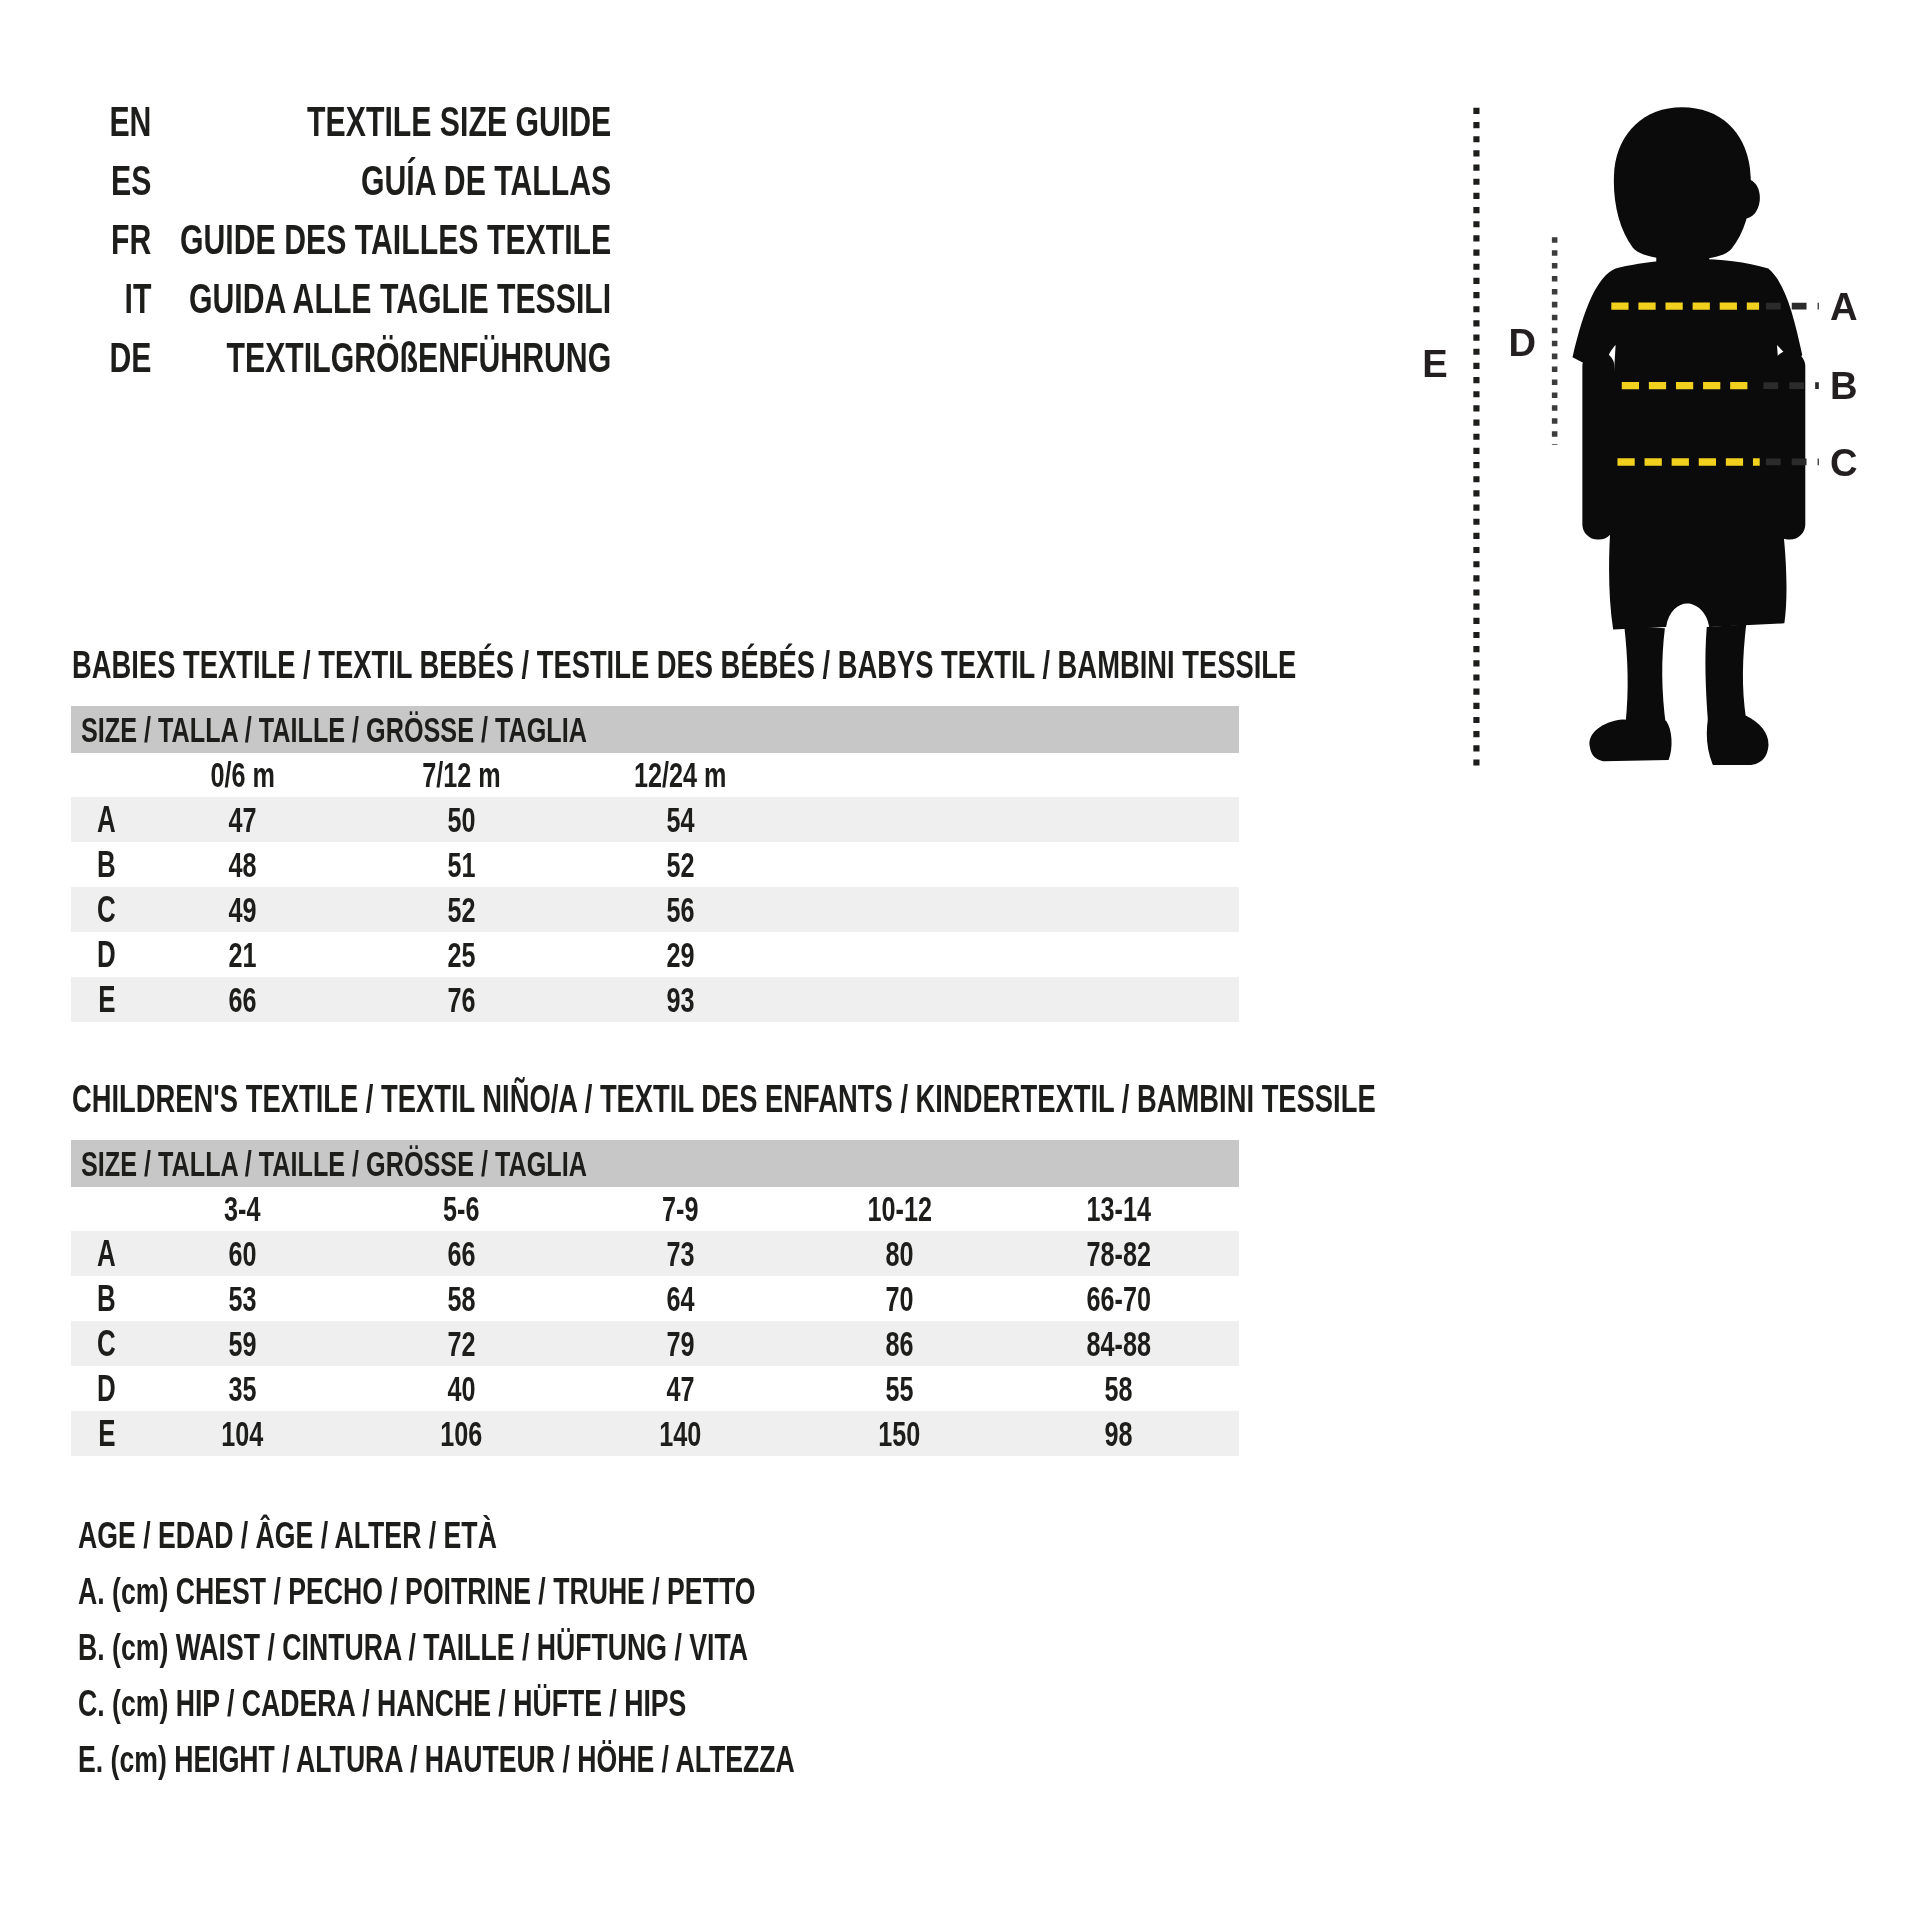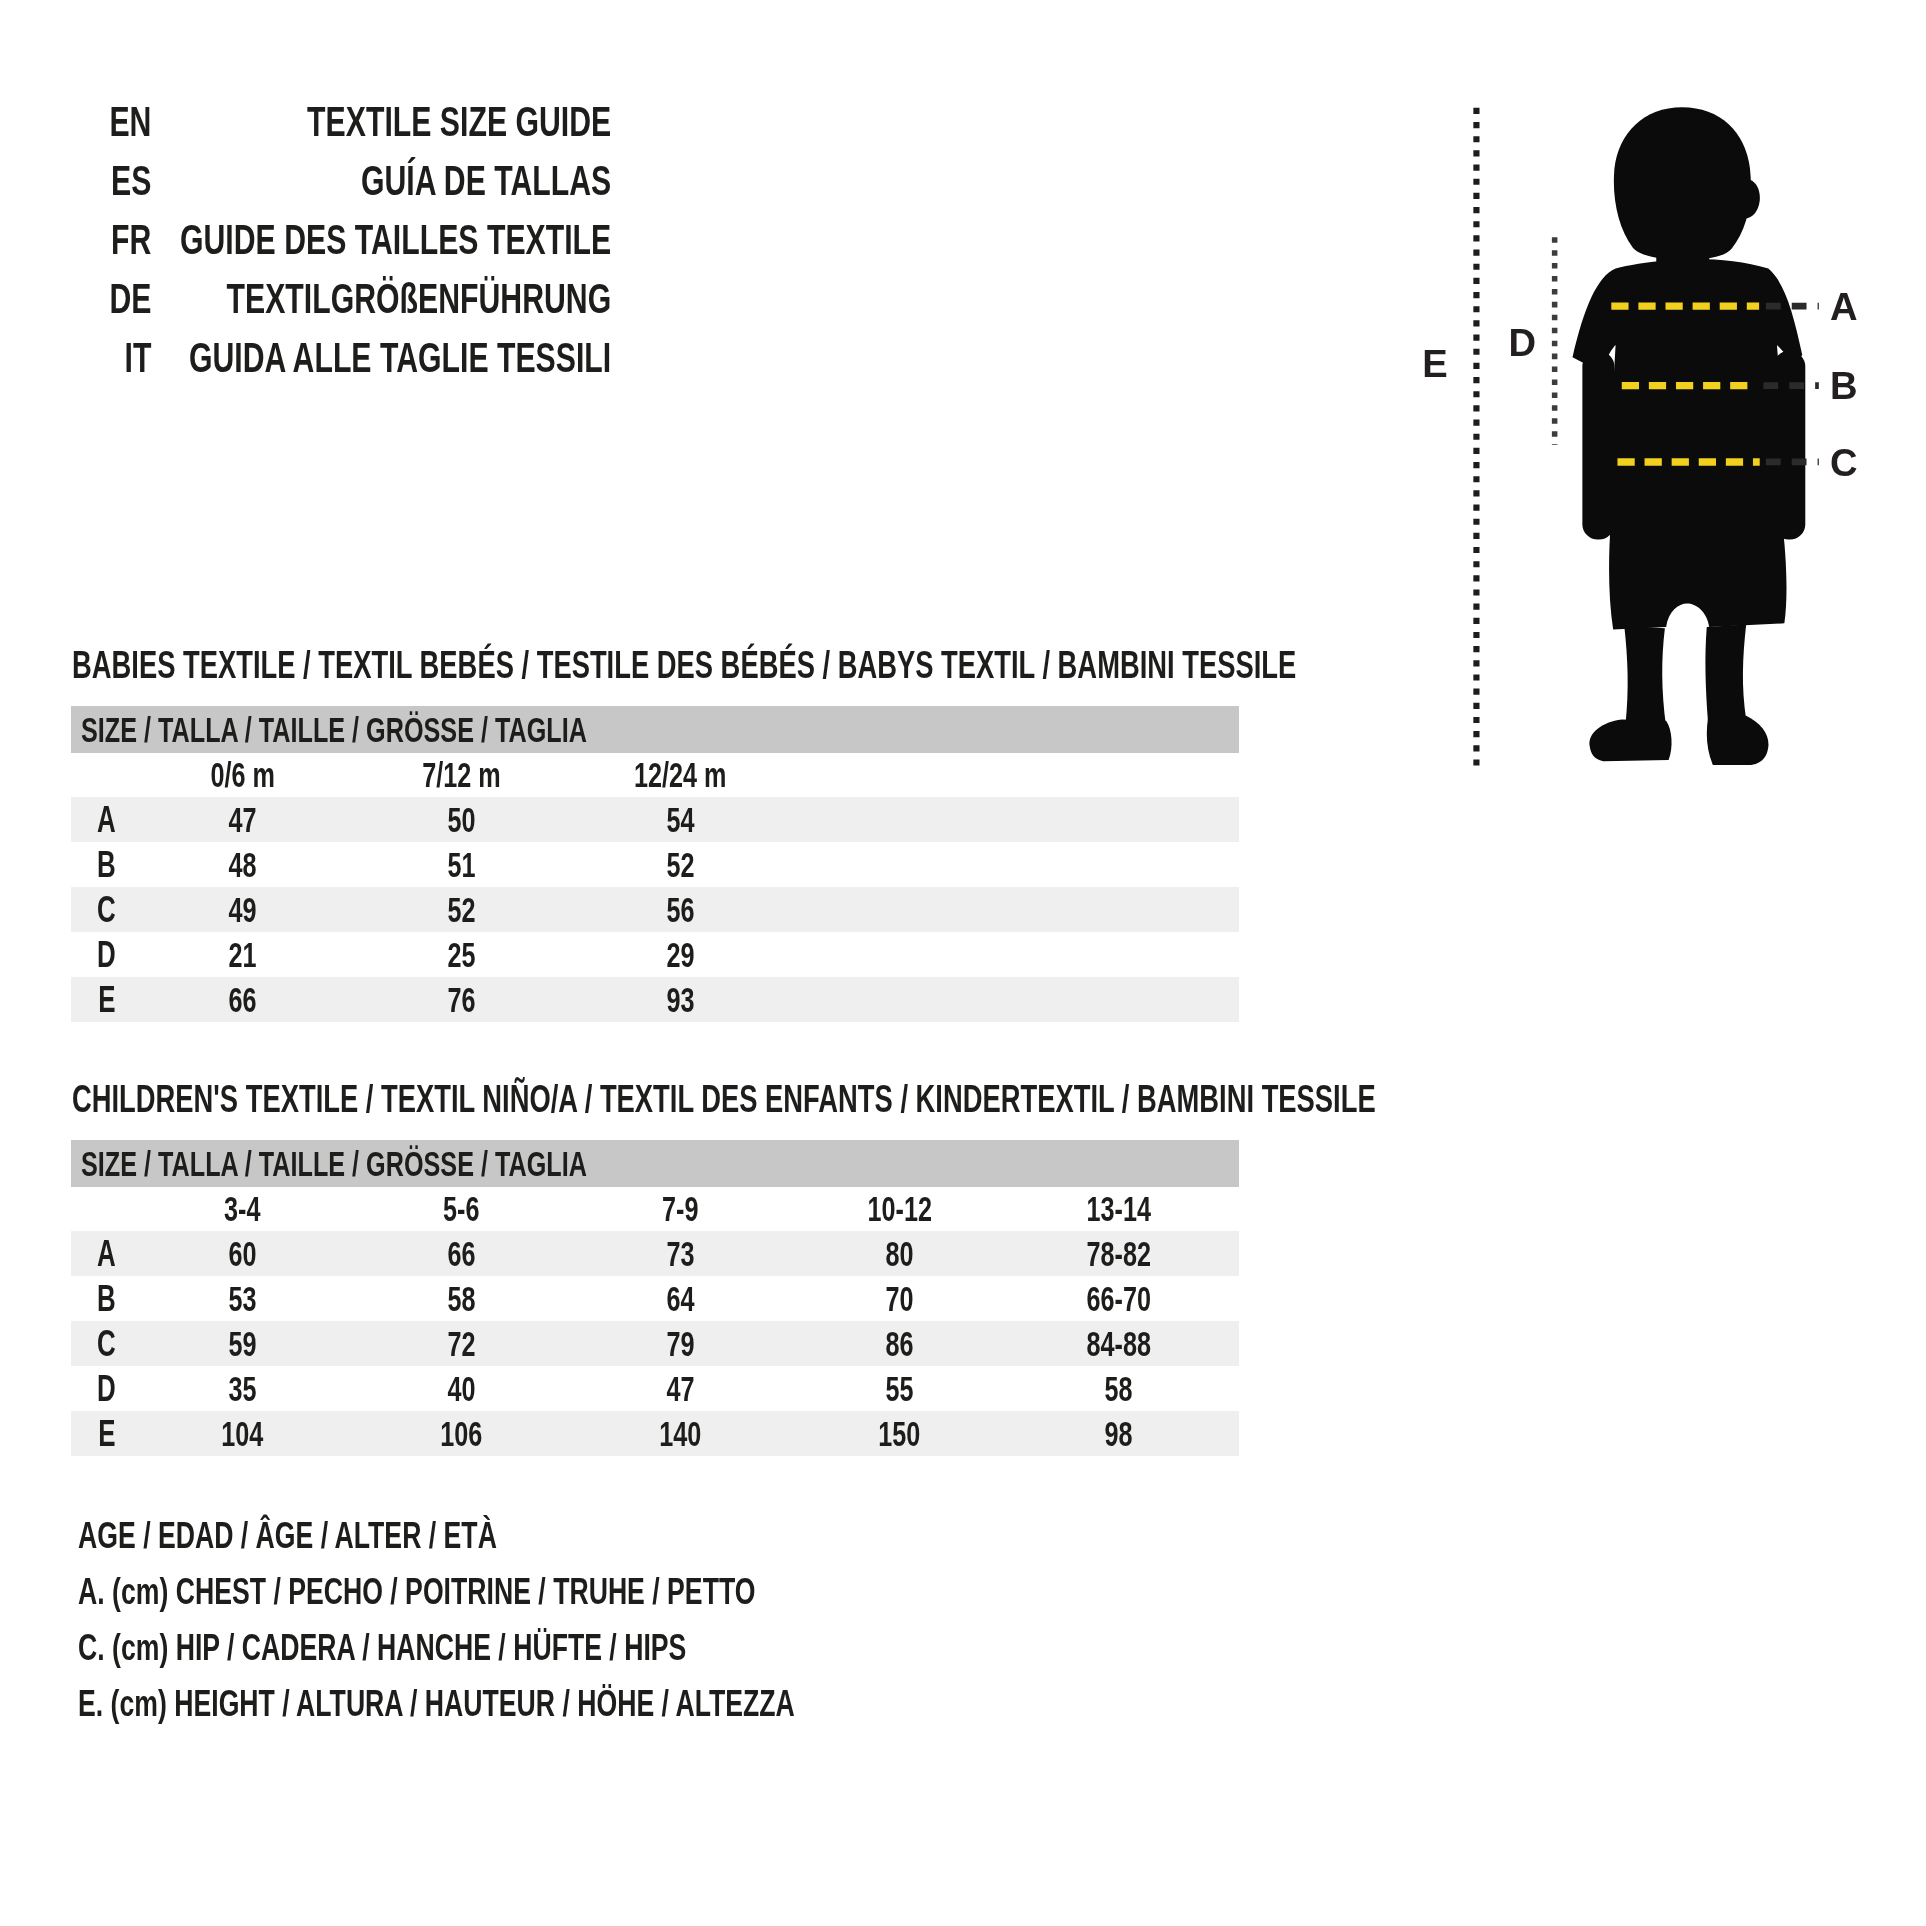--- a/index.html
+++ b/index.html
@@ -60,26 +60,26 @@
     </div>
     <div class="lang-row">
       <span class="cx">ES</span>
       <span class="cx">GUÍA DE TALLAS</span>
     </div>
     <div class="lang-row">
       <span class="cx">FR</span>
       <span class="cx">GUIDE DES TAILLES TEXTILE</span>
     </div>
     <div class="lang-row">
+      <span class="cx">IT</span>
+      <span class="cx">GUIDA ALLE TAGLIE TESSILI</span>
+    </div>
+    <div class="lang-row">
       <span class="cx">DE</span>
       <span class="cx">TEXTILGRÖßENFÜHRUNG</span>
-    </div>
-    <div class="lang-row">
-      <span class="cx">IT</span>
-      <span class="cx">GUIDA ALLE TAGLIE TESSILI</span>
     </div>
   </section>
 
   <svg class="figure" viewBox="0 0 846 1160" aria-hidden="true">
 
     <line x1="116" y1="35" x2="116" y2="1105" stroke="#1d1d1b" stroke-width="10" stroke-dasharray="10 13"></line>
     <text class="fig-label" x="28" y="472">E</text>
 
     <line x1="243" y1="245" x2="243" y2="582" stroke="#3c3c3c" stroke-width="9" stroke-dasharray="9 12"></line>
     <text class="fig-label" x="168" y="438">D</text>
@@ -317,20 +317,23 @@
   </section>
 
   <section class="legend">
     <div class="legend-row">
         <span class="cx">AGE / EDAD / ÂGE / ALTER / ETÀ</span>
       </div>
     <div class="legend-row">
         <span class="cx">A. (cm) CHEST / PECHO / POITRINE / TRUHE / PETTO</span>
       </div>
     <div class="legend-row">
+        <span class="cx">B. (cm) WAIST / CINTURA / TAILLE / HÜFTUNG / VITA</span>
+      </div>
+    <div class="legend-row">
         <span class="cx">C. (cm) HIP / CADERA / HANCHE / HÜFTE / HIPS</span>
       </div>
     <div class="legend-row">
         <span class="cx">E. (cm) HEIGHT / ALTURA / HAUTEUR / HÖHE / ALTEZZA</span>
       </div>
   </section>
 
 </div>
 
 

